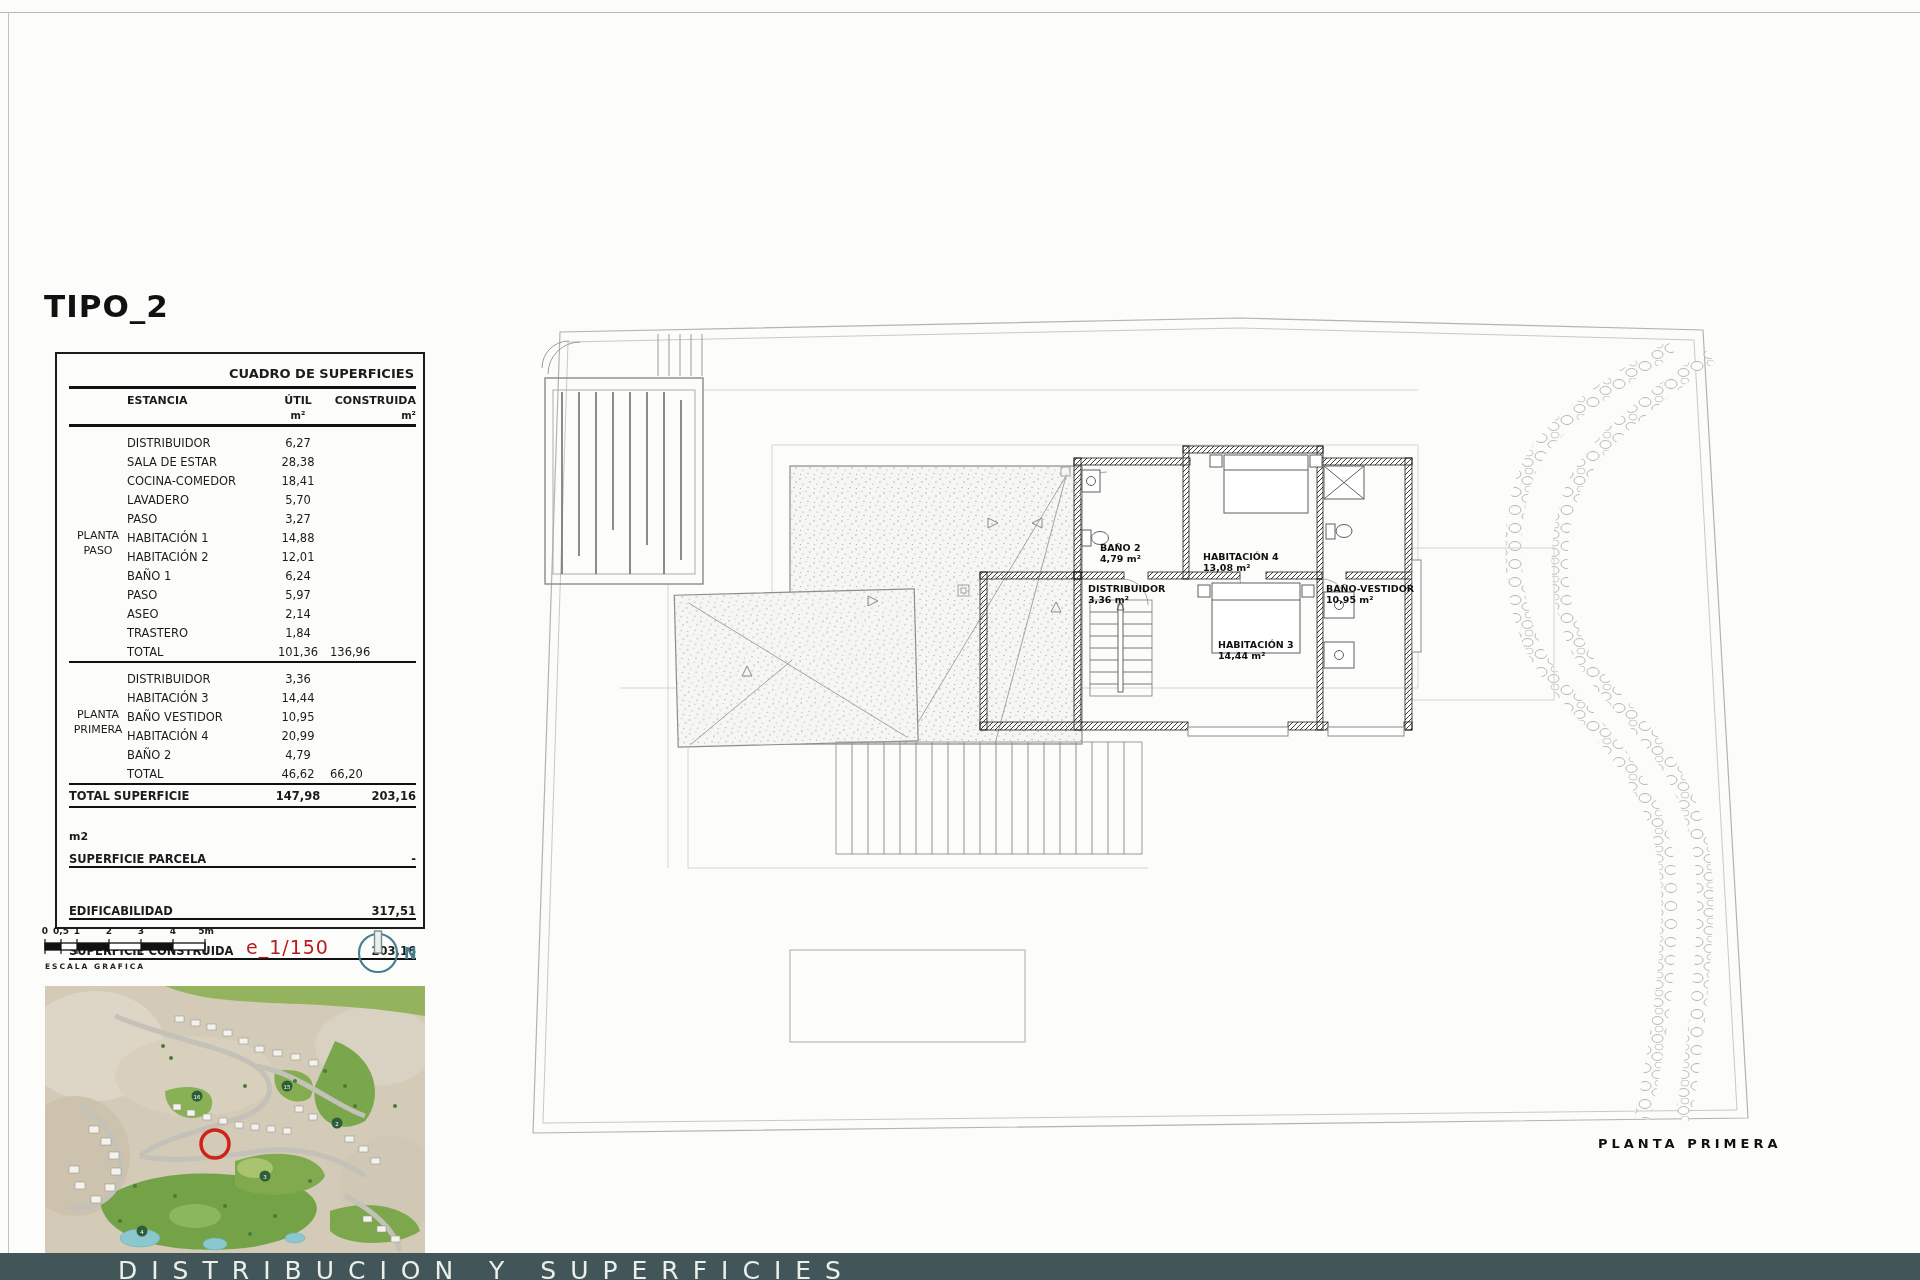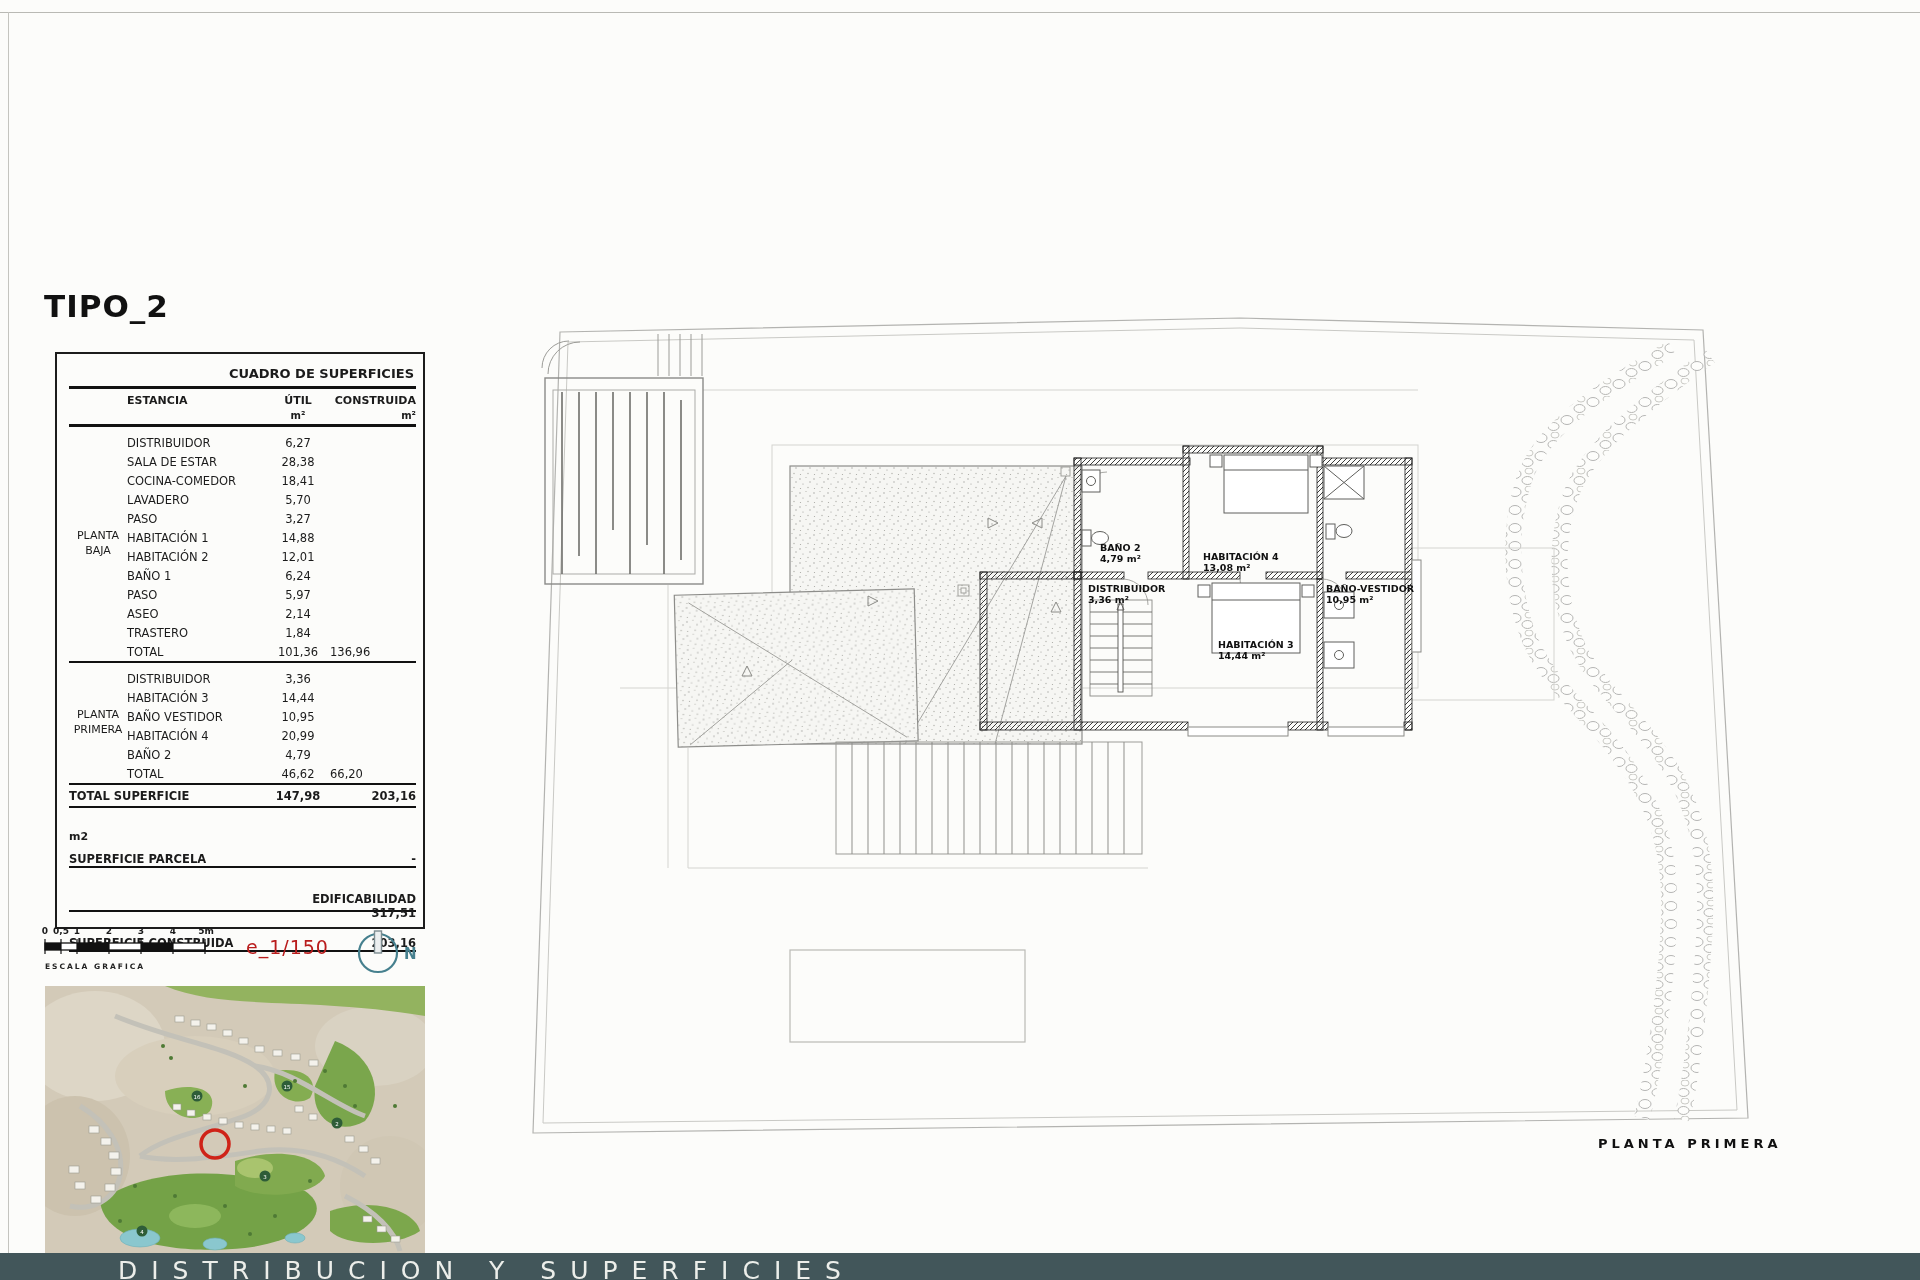--- a/index.html
+++ b/index.html
@@ -28,21 +28,21 @@
   .grp-rows{flex:1;padding-top:6px;}
   .row{display:grid;grid-template-columns:1fr 64px 86px;height:19px;align-items:center;}
   .row .u{text-align:center;}
   .row .c{text-align:left;}
   .trow{display:grid;grid-template-columns:1fr 64px 86px;height:21px;align-items:center;font-weight:bold;border-bottom:2.5px solid #111;}
   .trow .u{text-align:center;}
   .trow .c{text-align:right;}
   .unit-right{text-align:left;font-weight:bold;font-size:11px;margin-top:22px;height:16px;}
   .srow{display:flex;justify-content:space-between;align-items:flex-end;font-weight:bold;height:18px;border-bottom:2.2px solid #111;}
   .srow.s1{margin-top:2px;}
-  .srow.s2{margin-top:24px;flex-direction:column;}
+  .srow.s2{margin-top:32px;}
   .srow.s3{margin-top:20px;}
   
   .scale-wrap{left:28px;top:926px;width:210px;height:56px;}
   .scale-label{position:absolute;font-size:9px;font-weight:bold;transform:translateX(-50%);top:0;}
   .scale-caption{position:absolute;left:17px;top:36px;font-size:7.5px;font-weight:bold;letter-spacing:2px;color:#222;}
   .scale-text{left:246px;top:936px;font-size:19px;color:#b91c1c;letter-spacing:1px;}
   .north{left:348px;top:926px;width:80px;height:52px;}
   
   .plan-caption{left:1598px;top:1136px;font-size:13px;font-weight:bold;letter-spacing:4px;color:#111;}
   
@@ -73,21 +73,21 @@
         <div>ÚTIL</div>
         <div class="sub">m²</div>
       </div>
       <div class="c-c">
         <div>CONSTRUIDA</div>
         <div class="sub">m²</div>
       </div>
     </div>
 
     <div class="grp">
-      <div class="grp-label">PLANTA BAJA</div>
+      <div class="grp-label">PLANTA PASO</div>
       <div class="grp-rows">
         <div class="row">
             <div>DISTRIBUIDOR</div>
             <div class="u">6,27</div>
             <div class="c"></div>
           </div>
         <div class="row">
             <div>SALA DE ESTAR</div>
             <div class="u">28,38</div>
             <div class="c"></div>

